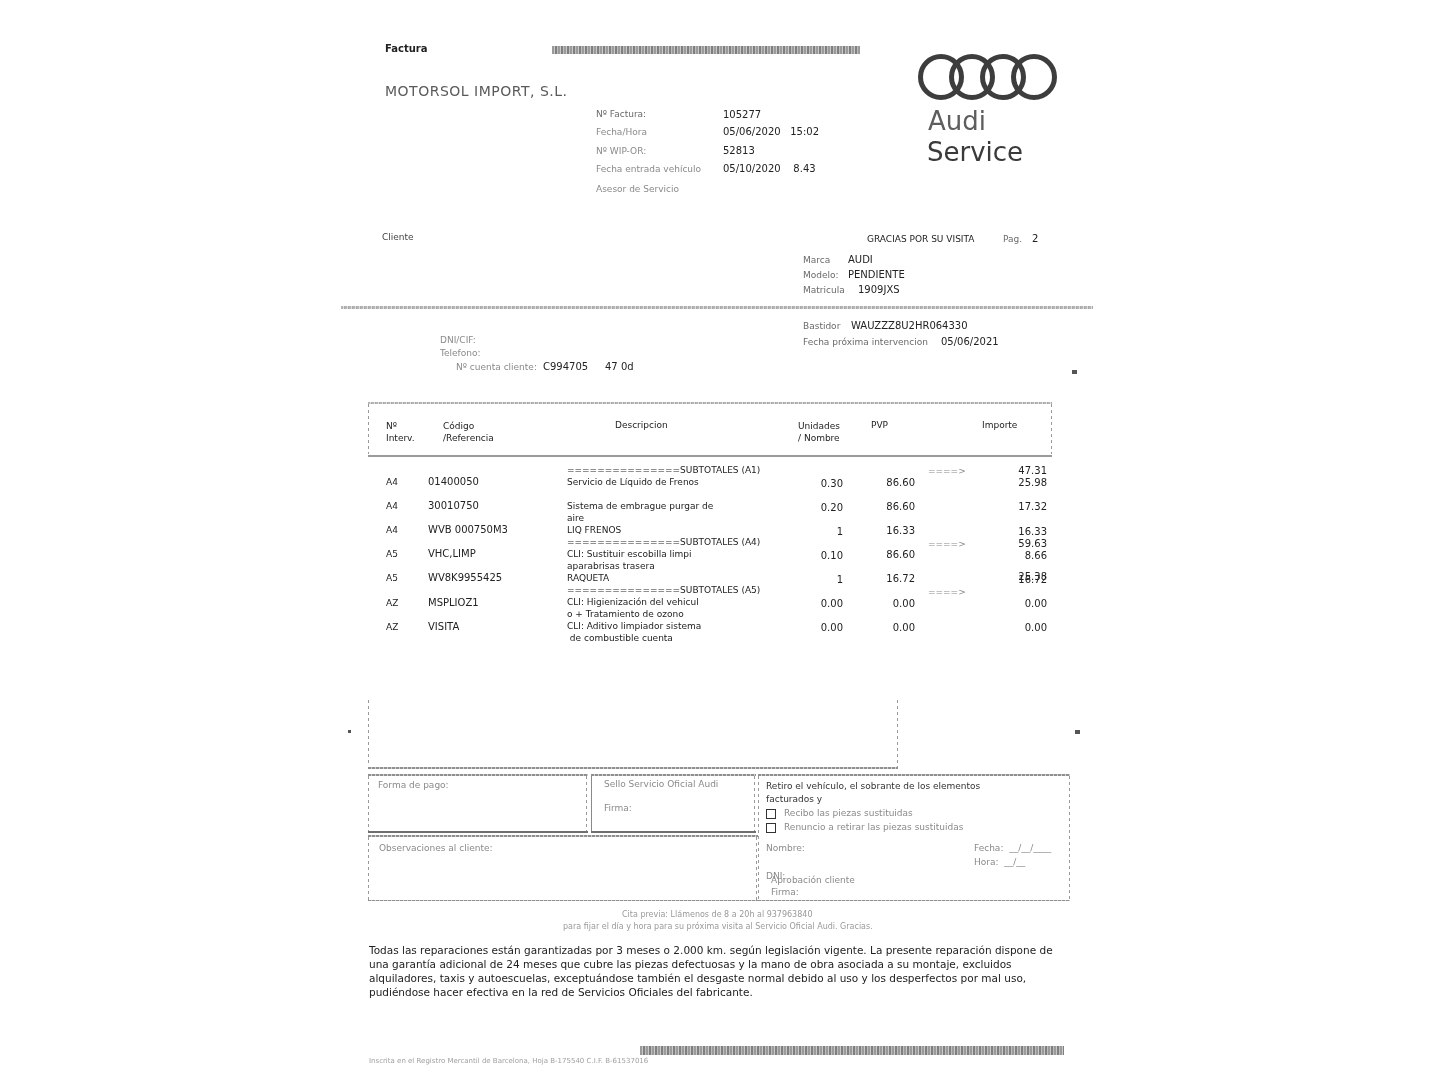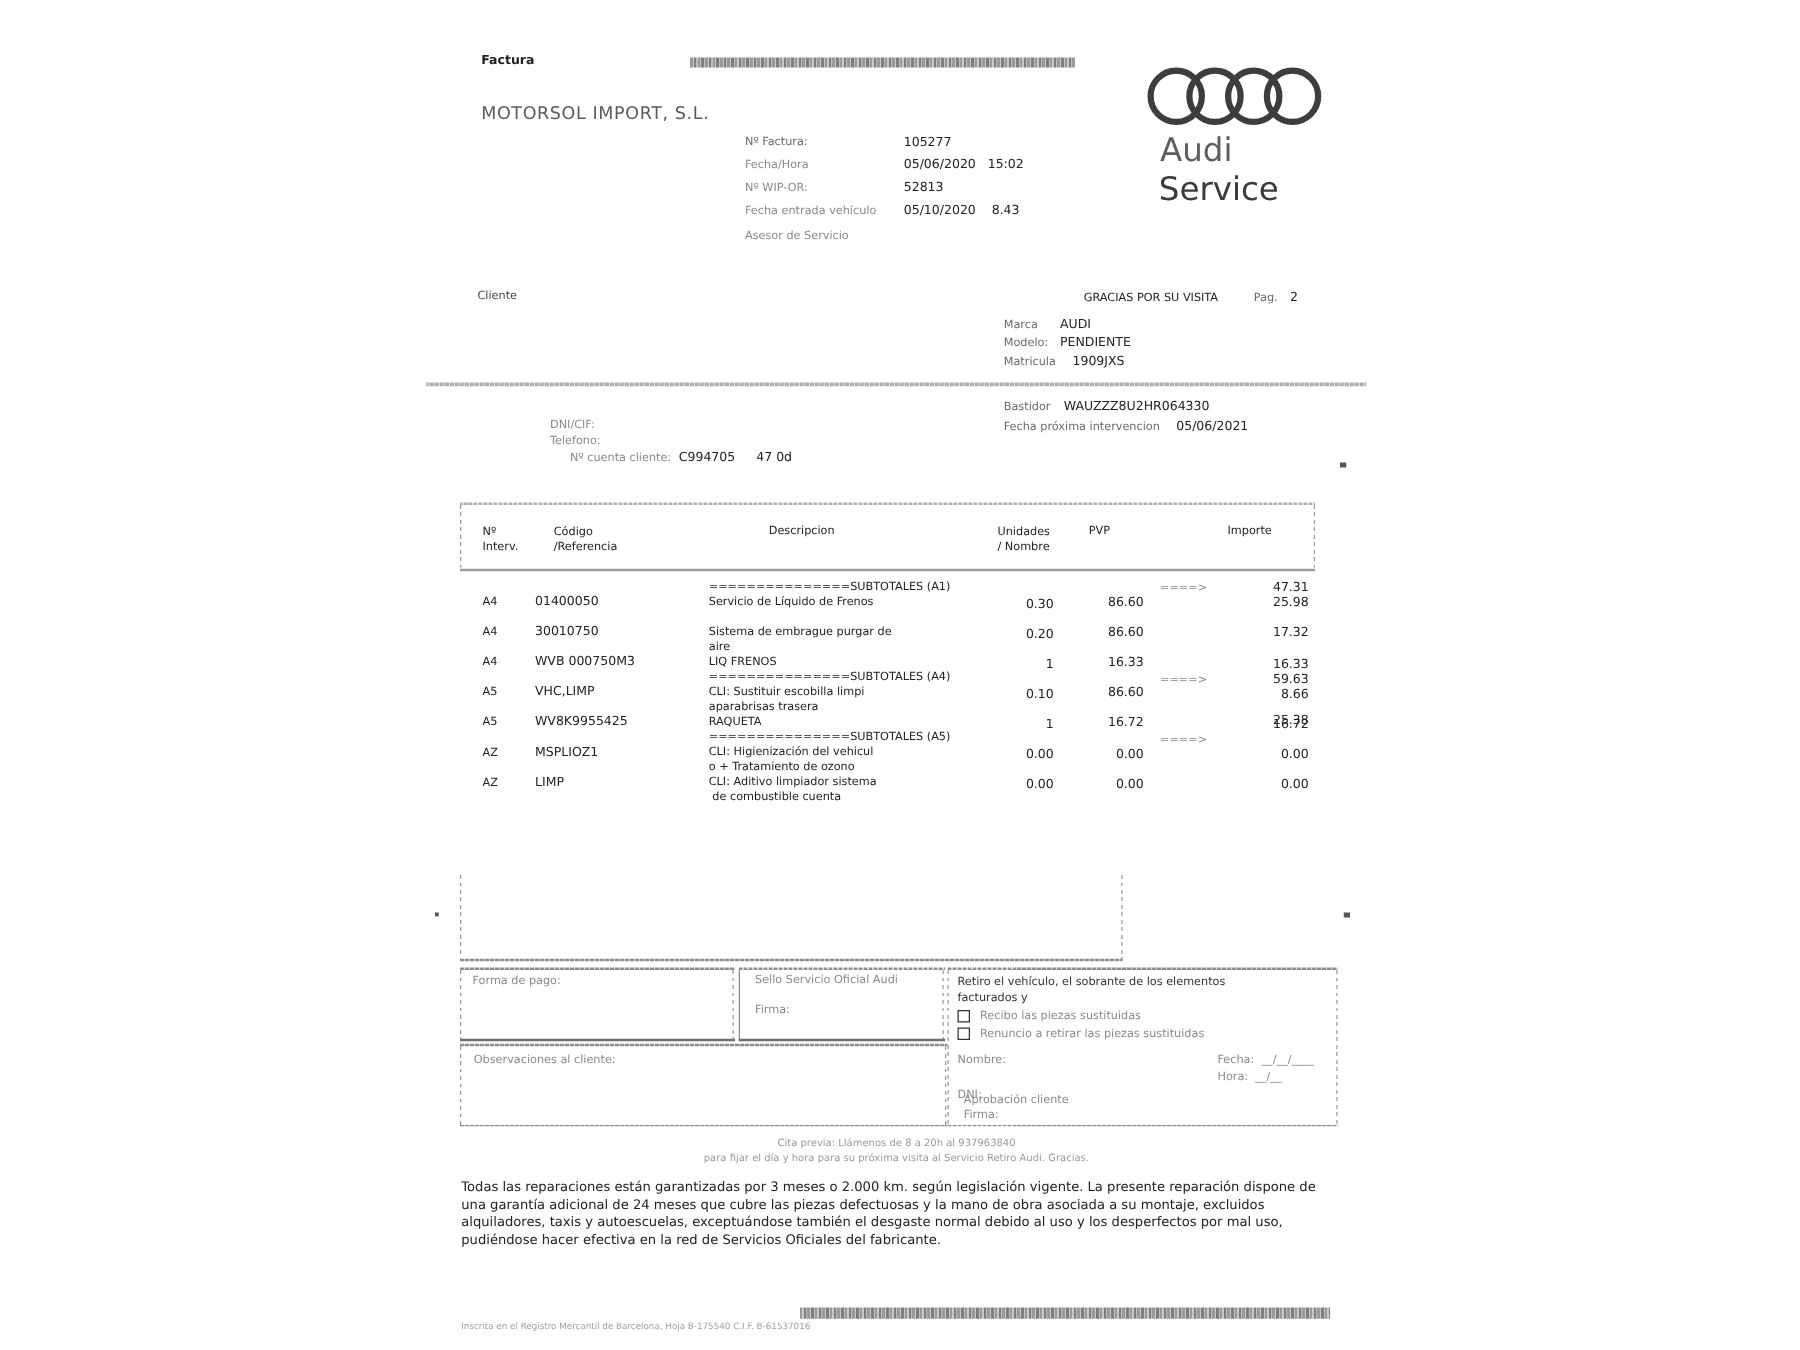--- a/index.html
+++ b/index.html
@@ -170,21 +170,21 @@
     <div class="abs t10" style="left:428px;top:597px;">MSPLIOZ1</div>
     <div class="abs t9" style="left:567px;top:597px;">CLI: Higienización del vehicul</div>
     <div class="abs t9" style="left:567px;top:609px;">o + Tratamiento de ozono</div>
     <div class="abs t10 num" style="left:800px;top:598px;width:43px;">0.00</div>
     <div class="abs t10 num" style="left:870px;top:598px;width:45px;">0.00</div>
     <div class="abs t10 num" style="left:990px;top:598px;width:57px;">0.00</div>
   </div>
 
   <div>
     <div class="abs t9" style="left:386px;top:622px;">AZ</div>
-    <div class="abs t10" style="left:428px;top:621px;">LIMP</div>
+    <div class="abs t10" style="left:428px;top:621px;">VISITA</div>
     <div class="abs t9" style="left:567px;top:621px;">CLI: Aditivo limpiador sistema</div>
     <div class="abs t9" style="left:567px;top:633px;white-space:pre;"> de combustible cuenta</div>
     <div class="abs t10 num" style="left:800px;top:622px;width:43px;">0.00</div>
     <div class="abs t10 num" style="left:870px;top:622px;width:45px;">0.00</div>
     <div class="abs t10 num" style="left:990px;top:622px;width:57px;">0.00</div>
   </div>
 </div>
 
 <div class="dot" style="left:348px;top:730px;width:3px;height:3px;"></div>
 <div class="dot" style="left:1075px;top:730px;"></div>
@@ -235,18 +235,18 @@
   </div>
   <div class="abs t9 light" style="left:766px;top:843px;">Nombre:</div>
   <div class="abs t9 light" style="left:766px;top:871px;text-align:center;">DNI:</div>
   <div class="abs t9 light" style="left:974px;top:843px;white-space:pre;">Fecha:  __/__/____</div>
   <div class="abs t9 light" style="left:974px;top:857px;white-space:pre;">Hora:  __/__</div>
   <div class="abs t9 light" style="left:771px;top:875px;">Aprobación cliente</div>
   <div class="abs t9 light" style="left:771px;top:887px;">Firma:</div>
 </div>
 
 <div class="abs" style="left:622px;top:910px;font-size:8px;color:#9a9a9a;">Cita previa: Llámenos de 8 a 20h al 937963840</div>
-<div class="abs" style="left:563px;top:922px;font-size:8px;color:#9a9a9a;">para fijar el día y hora para su próxima visita al Servicio Retiro Audi. Gracias.</div>
+<div class="abs" style="left:563px;top:922px;font-size:8px;color:#9a9a9a;">para fijar el día y hora para su próxima visita al Servicio Oficial Audi. Gracias.</div>
 
 <div class="warranty">Todas las reparaciones están garantizadas por 3 meses o 2.000 km. según legislación vigente. La presente reparación dispone de una garantía adicional de 24 meses que cubre las piezas defectuosas y la mano de obra asociada a su montaje, excluidos alquiladores, taxis y autoescuelas, exceptuándose también el desgaste normal debido al uso y los desperfectos por mal uso, pudiéndose hacer efectiva en la red de Servicios Oficiales del fabricante.</div>
 
 <div class="noise-bar" style="left:640px;top:1046px;width:424px;height:9px;"></div>
 <div class="abs" style="left:369px;top:1057px;font-size:7px;color:#a0a0a0;">Inscrita en el Registro Mercantil de Barcelona, Hoja B-175540  C.I.F. B-61537016</div>
 
 </body></html>

